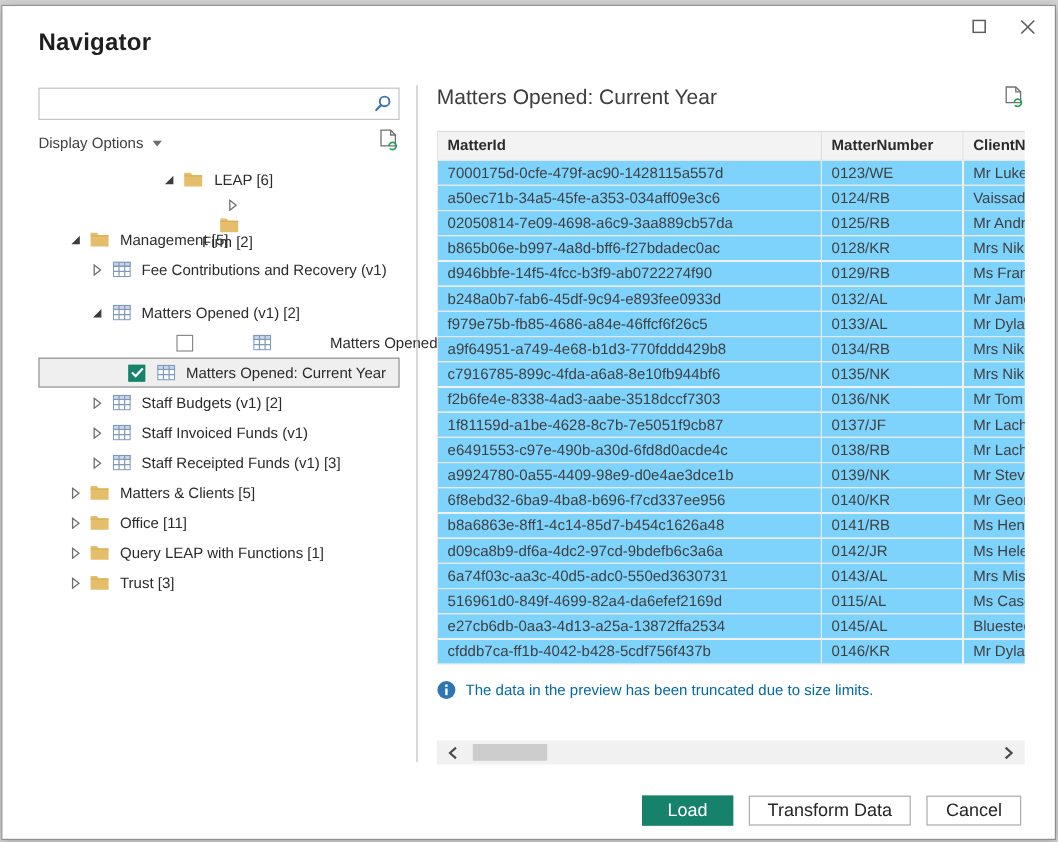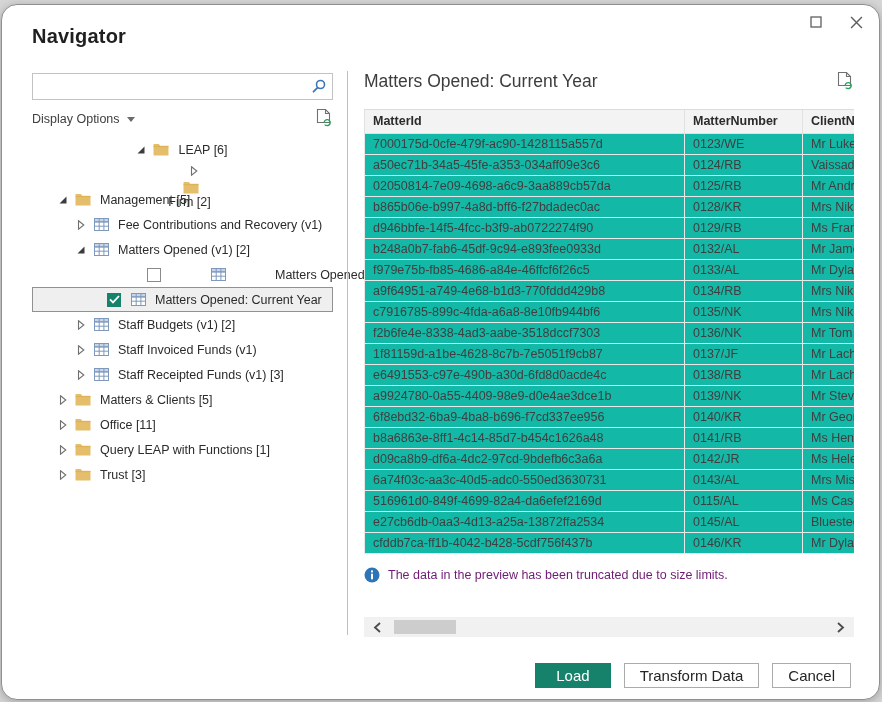--- a/index.html
+++ b/index.html
@@ -1,18 +1,18 @@
 <!DOCTYPE html>
 <html><head>
 <meta charset="utf-8">
 <style>
   * { margin:0; padding:0; box-sizing:border-box; }
   html,body { width:882px; height:702px; background:#d6d6d6; font-family:"Liberation Sans", sans-serif; overflow:hidden; }
   .dialog { position:absolute; left:1px; top:4px; width:879px; height:696px; background:#ffffff;
-            border:1px solid #8f8f8f; border-radius:16px; box-shadow:0 2px 10px rgba(0,0,0,.25); overflow:hidden; }
+            border:1px solid #8f8f8f; border-radius:0; box-shadow:0 2px 10px rgba(0,0,0,.25); overflow:hidden; }
 
   
   .winbtns { position:absolute; top:6px; right:10px; display:flex; gap:14px; }
   .winbtn { width:26px; height:22px; display:flex; align-items:center; justify-content:center; cursor:default; }
   h1.dlg-title { position:absolute; left:30px; top:20px; font-size:20px; font-weight:700; color:#1f1f1f; letter-spacing:.2px; }
 
   
   .left-pane { position:absolute; left:30px; top:68px; width:301px; }
   .search-box { position:relative; width:301px; height:27px; border:1px solid #c3c3c3; background:#fff; }
   .search-box input { position:absolute; left:6px; top:1px; width:262px; height:23px; border:none; outline:none; font-size:12.5px; font-family:inherit; color:#333; }
@@ -33,23 +33,23 @@
   .vdivider { position:absolute; left:345px; top:66px; width:1px; height:564px; background:#bfbfbf; }
 
   
   .right-pane { position:absolute; left:362px; top:66px; width:490px; }
   .preview-head { display:flex; align-items:flex-start; justify-content:space-between; height:38px; }
   .preview-title { font-size:17.5px; font-weight:400; color:#3d3d3d; }
   .table-clip { width:490px; overflow:hidden; border-top:1px solid #dcdcdc; }
   table.preview { border-collapse:collapse; table-layout:fixed; width:640px; font-size:12.5px; }
   table.preview th { background:#f3f3f3; font-weight:700; color:#2b2b2b; text-align:left; height:23px; padding:0 8px;
                      border:1px solid #e1e1e1; border-top:none; }
-  table.preview td { height:21px; padding:0 8px; color:#3f3f3f; border:1px solid #e8e8e8; background:#14b8a6;
+  table.preview td { height:21px; padding:0 8px; color:#3f3f3f; border:1px solid #e8e8e8; background:#7dd3fc;
                      white-space:nowrap; overflow:hidden; }
-  .notice { margin-top:13px; display:flex; align-items:center; gap:8px; font-size:12.5px; color:#701a75; }
+  .notice { margin-top:13px; display:flex; align-items:center; gap:8px; font-size:12.5px; color:#0369a1; }
   .hscroll { position:absolute; left:0px; top:546px; width:490px; height:20px; background:#f1f1f1; display:flex; align-items:center; }
   .hs-arrow { width:26px; height:20px; display:flex; align-items:center; justify-content:center; }
   .hs-thumb { position:absolute; left:30px; top:3px; width:62px; height:14px; background:#cdcdcd; }
   .hs-right { position:absolute; right:0; top:0; }
 
   
   .footer { position:absolute; right:28px; bottom:11px; display:flex; gap:13px; }
   .btn { height:25px; font-size:15px; font-family:inherit; padding:0 15px; background:#fff; border:1px solid #ababab; color:#252525; cursor:default; }
   .btn.primary { background:#17826B; border-color:#17826B; color:#fff; padding:0 20px; }
 </style>
@@ -150,21 +150,21 @@
           </span>
           <span class="t-ico">
             <svg width="15" height="13" viewBox="0 0 15 13">
               <rect x="0.5" y="0.5" width="14" height="12" fill="#fff" stroke="#7E99BC"></rect>
               <rect x="0.5" y="0.5" width="14" height="3.4" fill="#C8D5E8" stroke="#7E99BC"></rect>
               <path d="M5.2 0.5 V12.5 M9.9 0.5 V12.5 M0.5 3.9 H14.5 M0.5 8.2 H14.5" stroke="#7E99BC" stroke-width="1"></path>
             </svg>
           </span>
           <span class="t-label">Fee Contributions and Recovery (v1)</span>
         </li>
-        <li class="tree-row" style="padding-left: 40px;">
+        <li class="tree-row" style="padding-left: 40px; margin-top: 11px;">
           <span class="t-exp">
             <svg width="10" height="10" viewBox="0 0 10 10">
               <path d="M8.5 1.5 L8.5 8.5 L1.5 8.5 Z" fill="#3c3c3c"></path>
             </svg>
           </span>
           <span class="t-ico">
             <svg width="15" height="13" viewBox="0 0 15 13">
               <rect x="0.5" y="0.5" width="14" height="12" fill="#fff" stroke="#7E99BC"></rect>
               <rect x="0.5" y="0.5" width="14" height="3.4" fill="#C8D5E8" stroke="#7E99BC"></rect>
               <path d="M5.2 0.5 V12.5 M9.9 0.5 V12.5 M0.5 3.9 H14.5 M0.5 8.2 H14.5" stroke="#7E99BC" stroke-width="1"></path>

